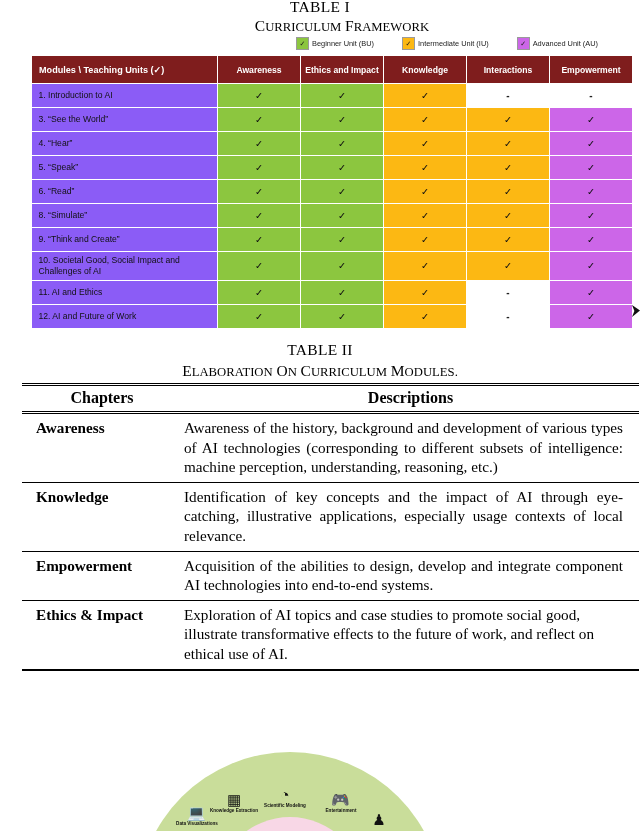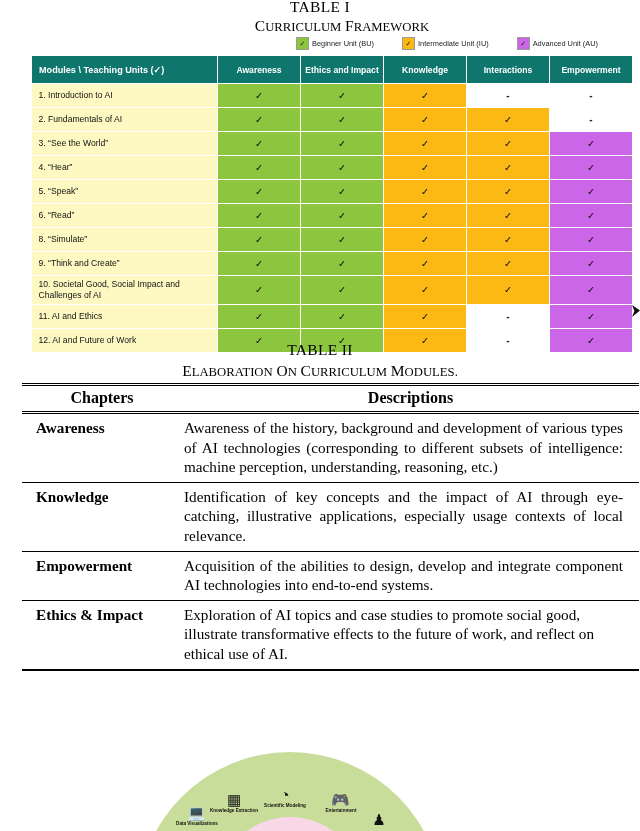--- a/index.html
+++ b/index.html
@@ -67,37 +67,37 @@
     border-collapse: collapse;
     width: 601px;
     table-layout: fixed;
     font-family: "Liberation Sans", sans-serif;
   }
   table.t1 th, table.t1 td {
     padding: 0;
     margin: 0;
   }
   table.t1 thead th {
-    background: #0f766e;
+    background: #7f1d1d;
     color: #ffffff;
     font-size: 8.6px;
     font-weight: bold;
     height: 27px;
     text-align: center;
     vertical-align: middle;
     border: 1px solid #ffffff;
     line-height: 10px;
   }
   table.t1 thead th.modcol {
     text-align: left;
     padding-left: 7px;
     font-size: 9.1px;
   }
   table.t1 tbody td.rowlabel {
-    background: #fef9c3;
+    background: #8b5cf6;
     color: #111;
     font-size: 8.6px;
     padding: 3px 4px 3px 7px;
     vertical-align: middle;
     border-bottom: 1px solid #ffffff;
     border-right: 1px solid #ffffff;
     line-height: 11px;
     height: 17px;
   }
   table.t1 tbody td.cell {
@@ -279,28 +279,20 @@
           <th>Empowerment</th>
         </tr>
     </thead>
     <tbody id="t1-body">
         <tr>
           <td class="rowlabel">1. Introduction to AI</td>
           <td class="cell bu"><span class="tick">✓</span></td>
           <td class="cell bu"><span class="tick">✓</span></td>
           <td class="cell iu"><span class="tick">✓</span></td>
           <td class="cell none"><span class="dash">-</span></td>
-          <td class="cell none"><span class="dash">-</span></td>
-        </tr>
-        <tr>
-          <td class="rowlabel">2. Fundamentals of AI</td>
-          <td class="cell bu"><span class="tick">✓</span></td>
-          <td class="cell bu"><span class="tick">✓</span></td>
-          <td class="cell iu"><span class="tick">✓</span></td>
-          <td class="cell iu"><span class="tick">✓</span></td>
           <td class="cell none"><span class="dash">-</span></td>
         </tr>
         <tr>
           <td class="rowlabel">3. “See the World”</td>
           <td class="cell bu"><span class="tick">✓</span></td>
           <td class="cell bu"><span class="tick">✓</span></td>
           <td class="cell iu"><span class="tick">✓</span></td>
           <td class="cell iu"><span class="tick">✓</span></td>
           <td class="cell au"><span class="tick">✓</span></td>
         </tr>

